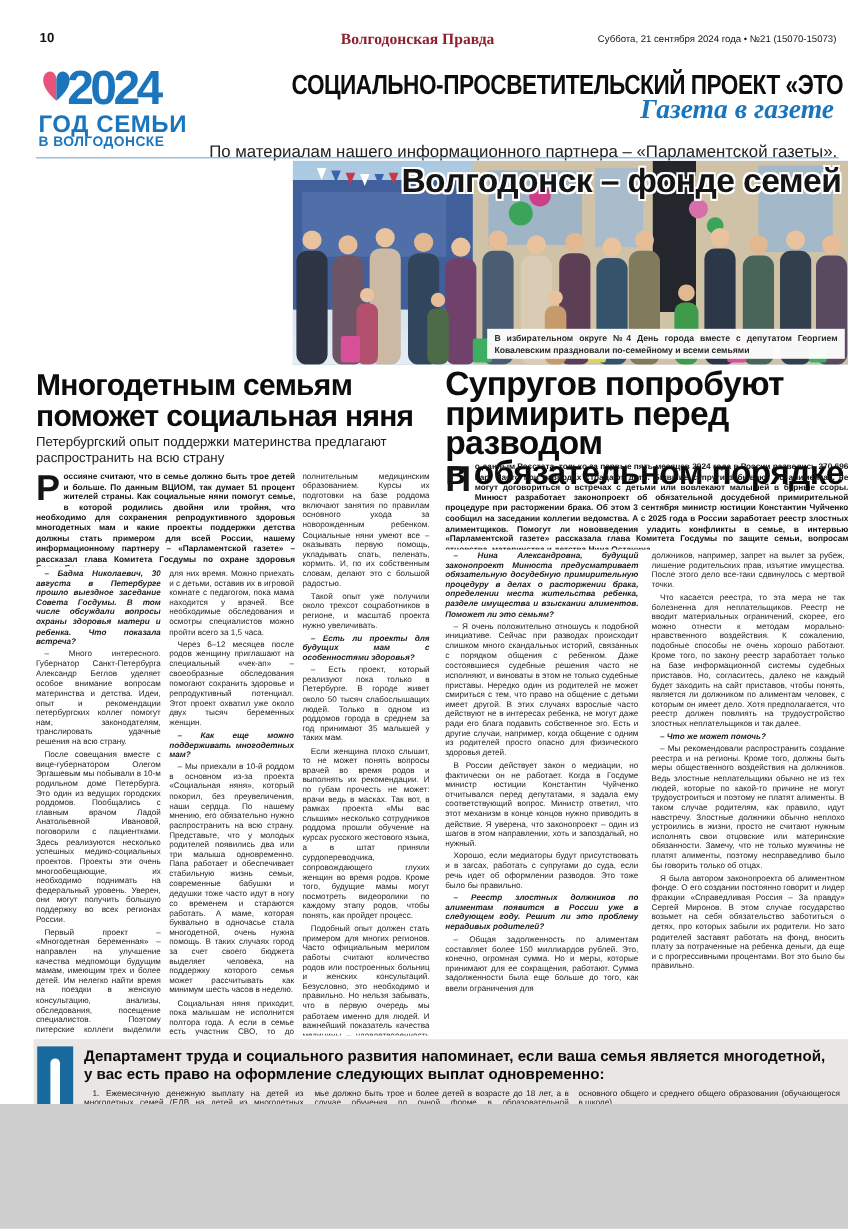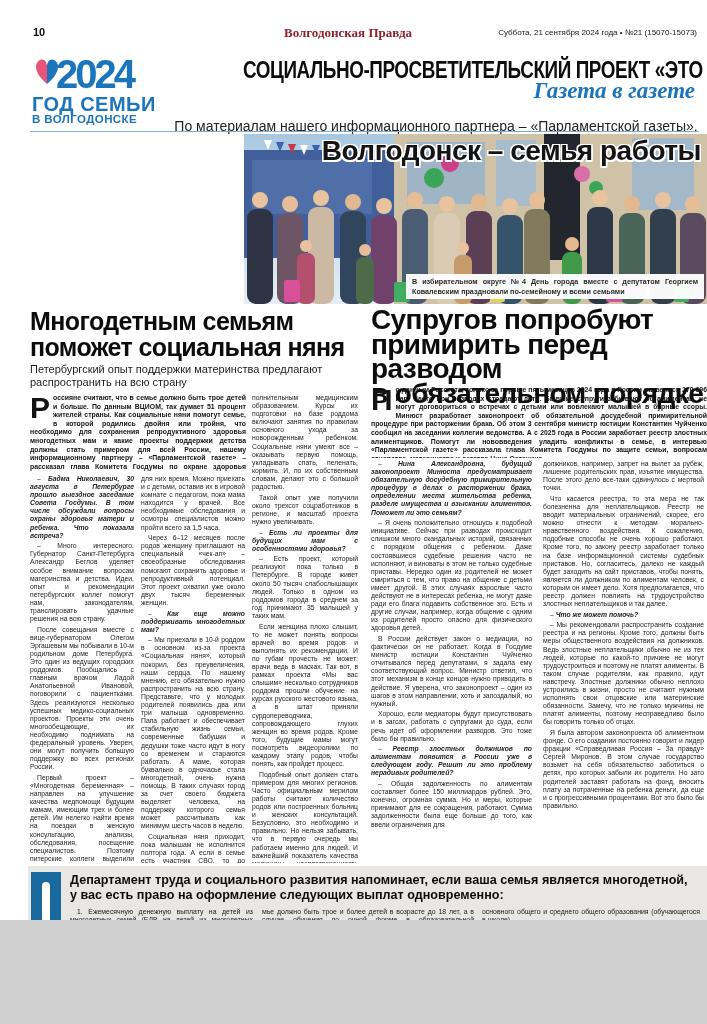--- a/index.html
+++ b/index.html
@@ -199,21 +199,21 @@
       </g>
 
       <g>
         <rect x="40" y="146" width="16" height="22" rx="2" fill="#d84f9a"></rect>
           <rect x="150" y="148" width="16" height="20" rx="2" fill="#3fae62"></rect>
         <rect x="246" y="147" width="15" height="21" rx="2" fill="#e0d25b"></rect>
           <rect x="362" y="148" width="16" height="20" rx="2" fill="#d84f9a"></rect>
         <rect x="430" y="147" width="15" height="21" rx="2" fill="#3fae62"></rect>
       </g>
     </svg>
-    <div class="photo-title">Волгодонск – семья работы</div>
+    <div class="photo-title">Волгодонск – фонде семей</div>
     <div class="photo-caption">В избирательном округе №4 День города вместе с депутатом Георгием Ковалевским праздновали по-семейному и всеми семьями</div>
   </div>
 
   <div class="headline hl-left">Многодетным семьям поможет социальная няня</div>
   <div class="subhead">Петербургский опыт поддержки материнства предлагают распространить на всю страну</div>
   <div class="lead lead-left">
     <span class="dropcap">Р</span><span>оссияне считают, что в семье должно быть трое детей и больше. По данным ВЦИОМ, так думает 51 процент жителей страны. Как социальные няни помогут семье, в которой родились двойня или тройня, что необходимо для сохранения репродуктивного здоровья многодетных мам и какие проекты поддержки детства должны стать примером для всей России, нашему информационному партнеру – «Парламентской газете» – рассказал глава Комитета Госдумы по охране здоровья Бадма Башанкаев.</span>
   </div>
   <div class="col la-c1">
       <p class="q">– Бадма Николаевич, 30 августа в Петербурге прошло выездное заседание Совета Госдумы. В том числе обсуждали вопросы охраны здоровья матери и ребенка. Что показала встреча?</p>

